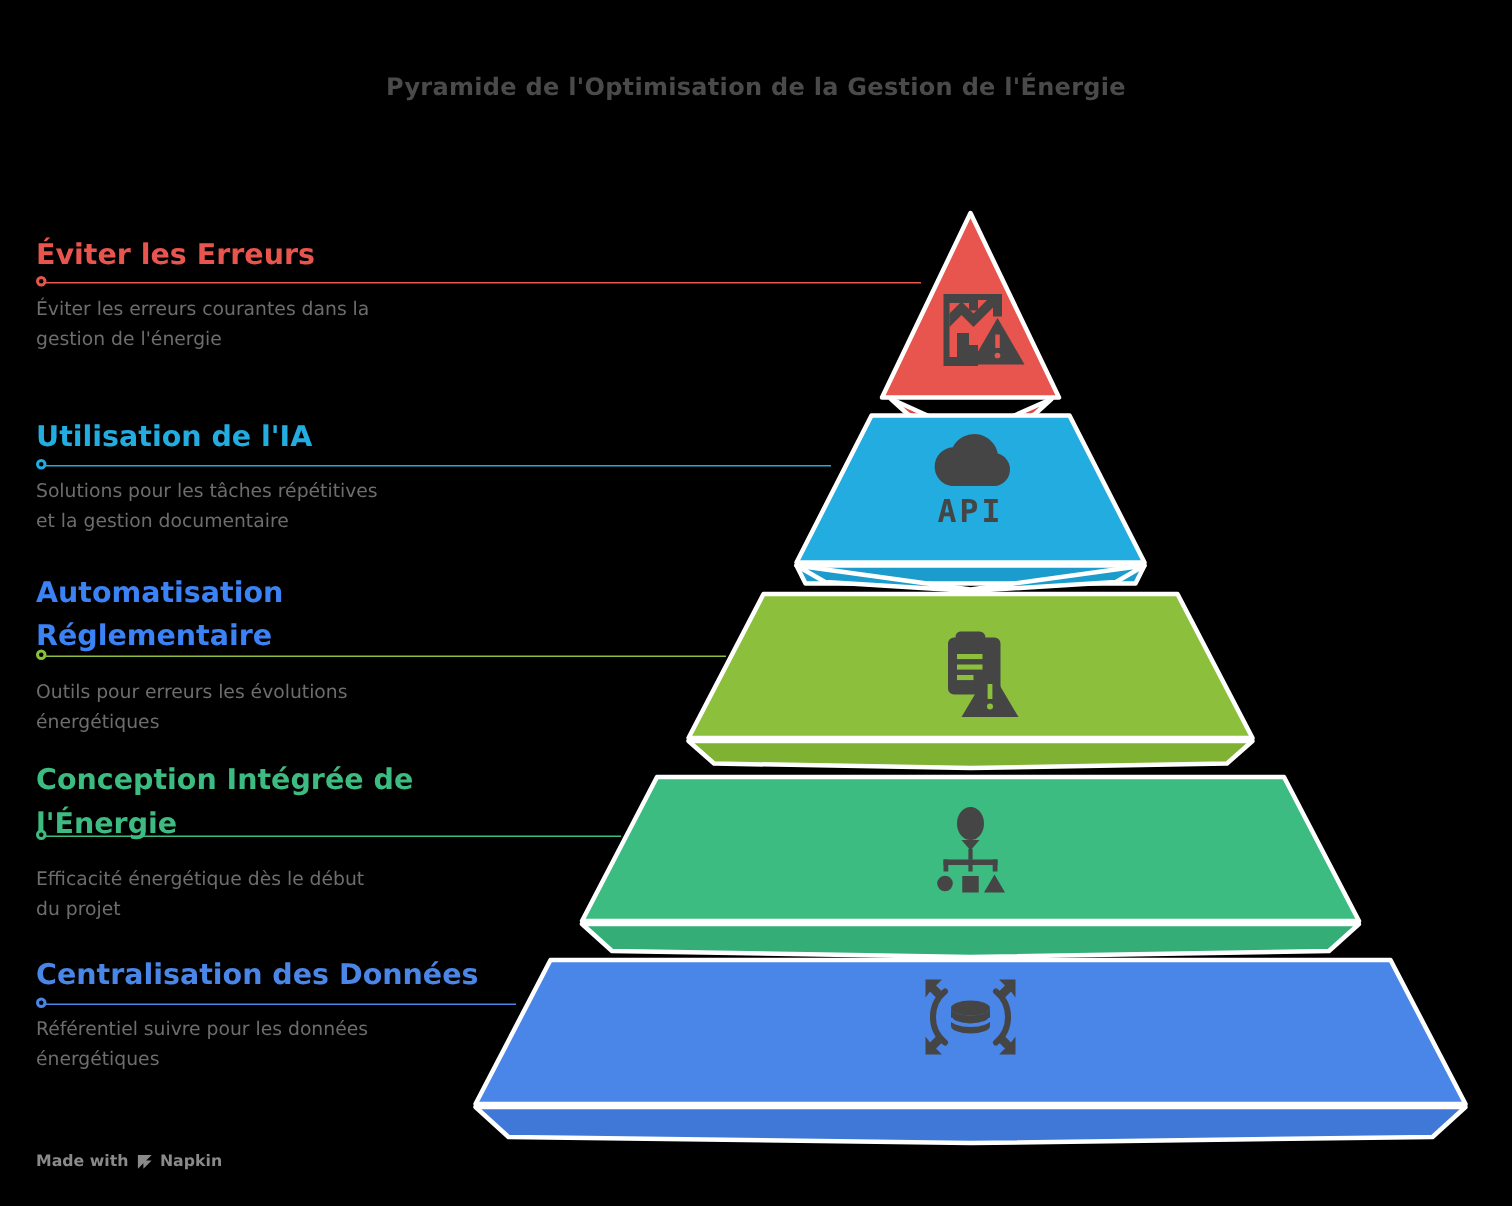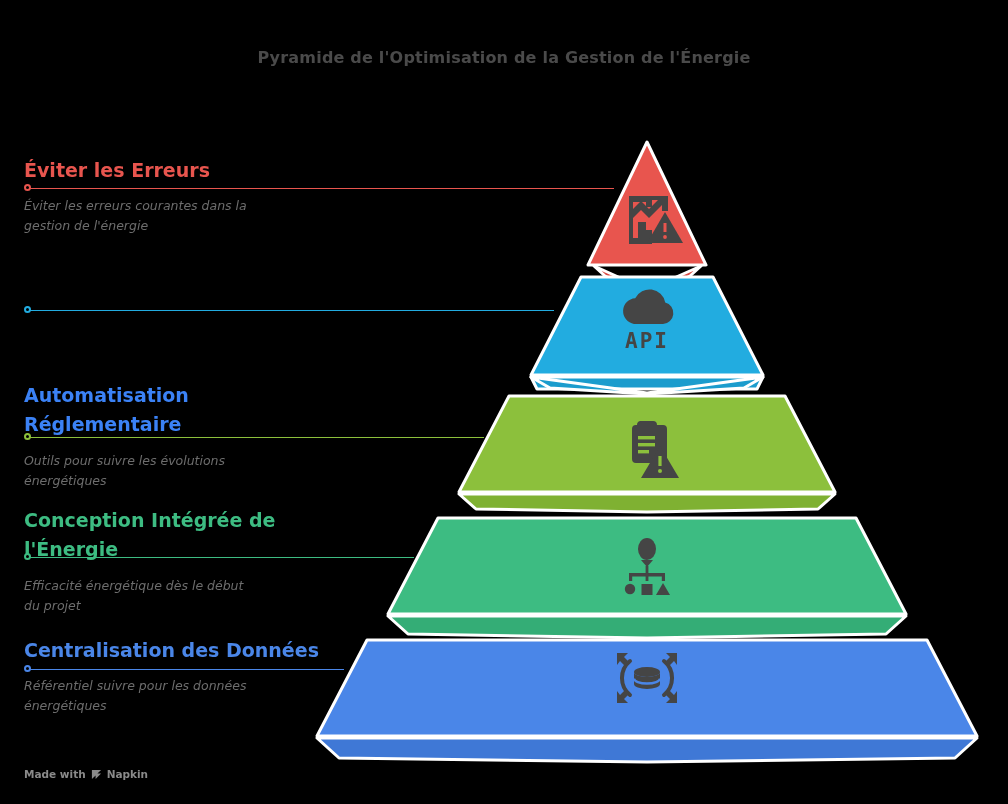--- a/index.html
+++ b/index.html
@@ -57,21 +57,20 @@
     margin: 0;
     white-space: pre-line;
   }
   .label-desc {
     font-size: 12.5px;
     color: #6d6d6d;
     line-height: 1.6;
     margin: 0;
     white-space: pre-line;
     padding-top: 11px;
-    font-style: italic;
   }
   .connector {
     position: absolute;
     height: 11px;
   }
   .connector .dot {
     position: absolute;
     left: 0;
     top: 1px;
     width: 7px;
@@ -194,29 +193,34 @@
   <div class="label-block" style="top:156px;">
     <p class="label-title" style="color:#e8554e;">Éviter les Erreurs</p>
     <p class="label-desc">Éviter les erreurs courantes dans la
 gestion de l'énergie</p>
   </div>
   <div class="connector" style="left:24px; top:183px; width:590px; color:#e8554e;">
     <span class="dot"></span>
     <span class="rule" style="width:585px;"></span>
   </div>
 
+  <div class="label-block" style="top:277px;">
+    <p class="label-title" style="color:#22ace0;">Utilisation de l'IA</p>
+    <p class="label-desc">Solutions pour les tâches répétitives
+et la gestion documentaire</p>
+  </div>
   <div class="connector" style="left:24px; top:305px; width:530px; color:#22ace0;">
     <span class="dot"></span>
     <span class="rule" style="width:525px;"></span>
   </div>
 
   <div class="label-block" style="top:381px;">
     <p class="label-title" style="color:#3b82f6;">Automatisation
 Réglementaire</p>
-    <p class="label-desc">Outils pour suivre les évolutions
+    <p class="label-desc">Outils pour erreurs les évolutions
 énergétiques</p>
   </div>
   <div class="connector" style="left:24px; top:432px; width:460px; color:#8cc03c;">
     <span class="dot"></span>
     <span class="rule" style="width:455px;"></span>
   </div>
 
   <div class="label-block" style="top:506px;">
     <p class="label-title" style="color:#3dbc82;">Conception Intégrée de
 l'Énergie</p>

